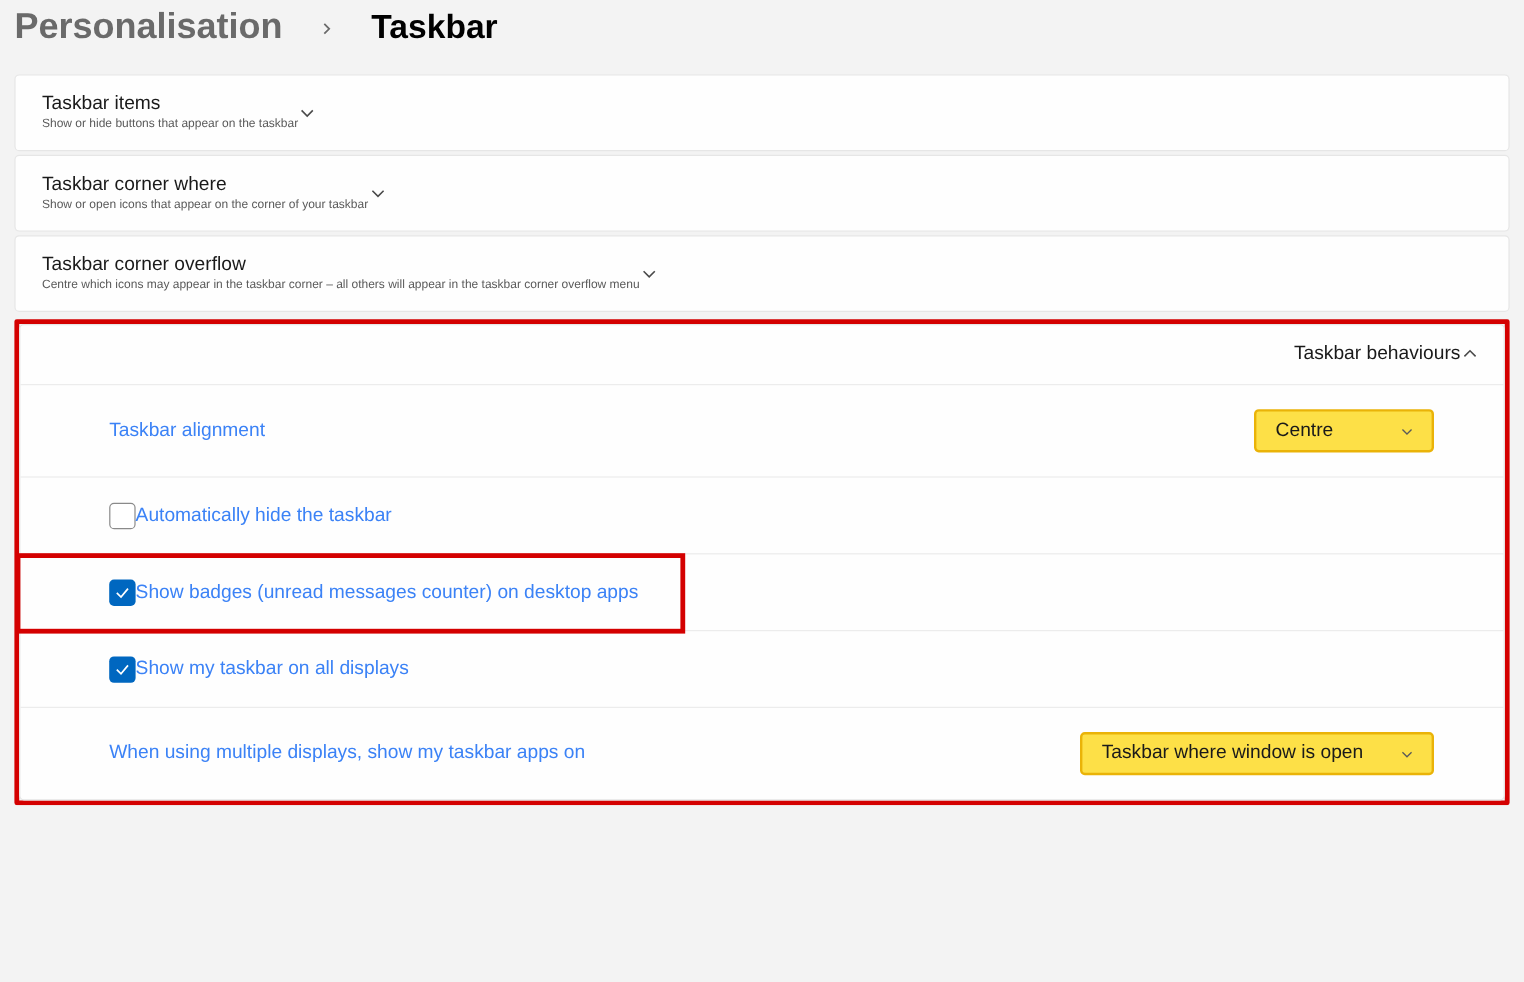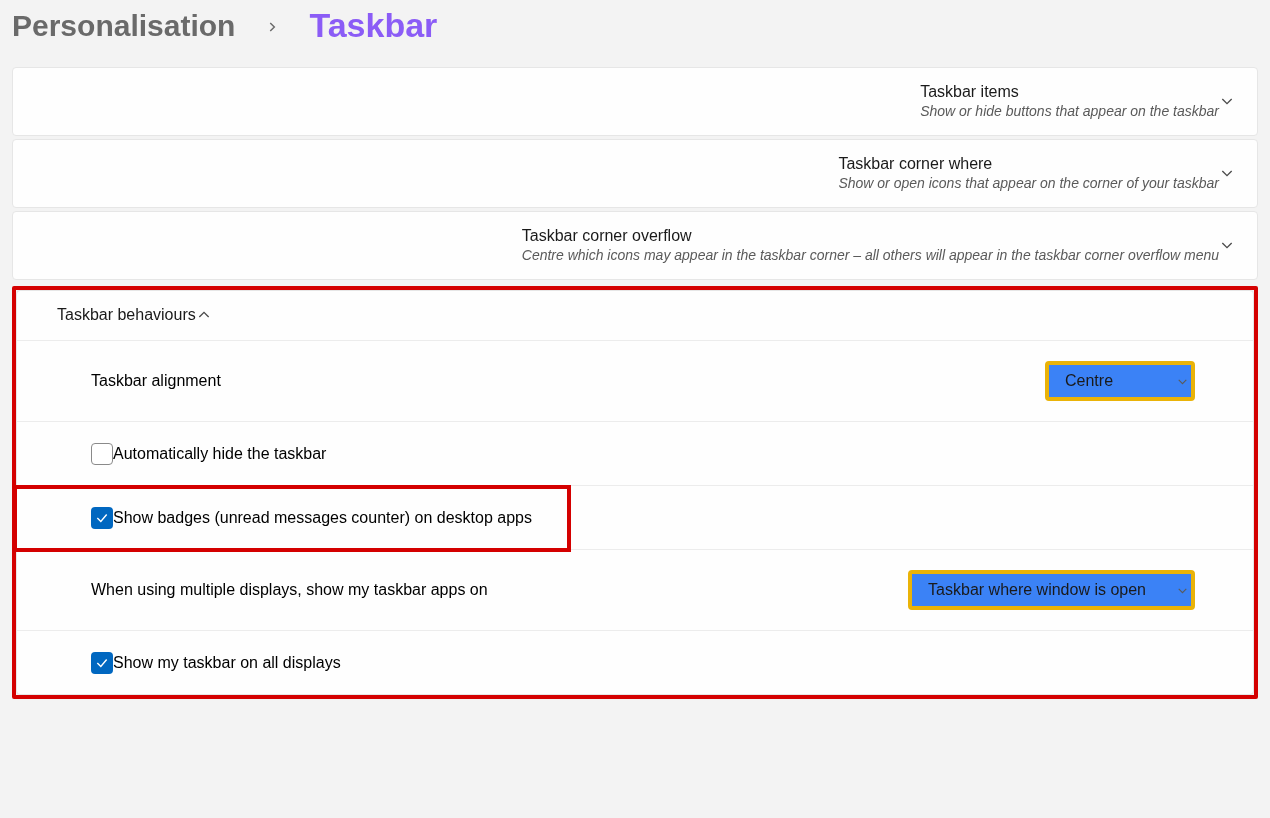--- a/index.html
+++ b/index.html
@@ -25,51 +25,50 @@
     font-weight: 600;
     color: #6a6a6a;
   }
   .breadcrumb-chevron {
     color: #6a6a6a;
     font-size: 20px;
     font-weight: 400;
     margin-top: 4px;
   }
   .breadcrumb-current {
-    font-size: 34px;
+    font-size: 28px;
     font-weight: 600;
-    color: #8b5cf6;
+    color: #000000;
   }
   .container {
     padding: 0 12px;
   }
   .card {
     background: #fefefe;
     border: 1px solid #e6e6e6;
     border-radius: 4px;
     padding: 15px 22px 16px 22px;
     margin-bottom: 3px;
     display: flex;
     align-items: center;
-    justify-content: flex-end;
+    justify-content: flex-start;
   }
   .card-text {
     display: flex;
     flex-direction: column;
     gap: 2px;
   }
   .card-title {
     font-size: 16px;
     color: #1a1a1a;
     font-weight: 400;
   }
   .card-desc {
-    font-size: 14px;
+    font-size: 10px;
     color: #5a5a5a;
-    font-style: italic;
   }
   .chev {
     width: 16px;
     height: 16px;
     color: #4a4a4a;
     flex-shrink: 0;
   }
   .highlight-outer {
     border: 4px solid #d40000;
     border-radius: 2px;
@@ -77,52 +76,52 @@
   }
   .expanded-card {
     background: #fefefe;
     border: 1px solid #e6e6e6;
     border-radius: 4px;
   }
   .expanded-header {
     padding: 15px 20px 16px 20px;
     display: flex;
     align-items: center;
-    justify-content: flex-start;
+    justify-content: flex-end;
     margin-left: 20px;
   }
   .options {
     display: flex;
     flex-direction: column;
   }
   .option-row {
     border-top: 1px solid #ececec;
     padding: 20px 58px 20px 74px;
     display: flex;
     align-items: center;
     justify-content: space-between;
     min-height: 64px;
   }
   .option-left {
     display: flex;
     align-items: center;
   }
   .option-label {
     font-size: 16px;
-    color: #000000;
+    color: #3b82f6;
   }
   .select-box {
     display: flex;
     align-items: center;
     gap: 30px;
-    border: 4px solid #eab308;
-    border-radius: 4px;
-    padding: 7px 2px 7px 16px;
+    border: 2px solid #eab308;
+    border-radius: 4px;
+    padding: 7px 14px 7px 16px;
     font-size: 16px;
-    background: #3b82f6;
+    background: #fde047;
     color: #1a1a1a;
     min-width: 150px;
     justify-content: space-between;
   }
   .select-box.long { min-width: 272px; }
   .select-chev {
     width: 13px;
     height: 13px;
     color: #5a5a5a;
   }
@@ -243,38 +242,38 @@
             <div class="checkbox checked">
               <svg class="checkmark" viewBox="0 0 24 24">
                   <polyline points="4 12 10 18 20 6"></polyline>
                 </svg>
             </div>
             <div class="option-label">Show badges (unread messages counter) on desktop apps</div>
           </div>
         </div>
 
         <div class="option-row">
-          <div class="option-label">When using multiple displays, show my taskbar apps on</div>
-          <div class="select-box long">
-            <span>Taskbar where window is open</span>
-            <svg class="select-chev" viewBox="0 0 24 24" fill="none" stroke="currentColor" stroke-width="2">
-                <polyline points="5 9 12 16 19 9"></polyline>
-              </svg>
-          </div>
-        </div>
-
-        <div class="option-row">
           <div class="option-left">
             <div class="checkbox checked">
               <svg class="checkmark" viewBox="0 0 24 24">
                   <polyline points="4 12 10 18 20 6"></polyline>
                 </svg>
             </div>
             <div class="option-label">Show my taskbar on all displays</div>
           </div>
         </div>
 
+        <div class="option-row">
+          <div class="option-label">When using multiple displays, show my taskbar apps on</div>
+          <div class="select-box long">
+            <span>Taskbar where window is open</span>
+            <svg class="select-chev" viewBox="0 0 24 24" fill="none" stroke="currentColor" stroke-width="2">
+                <polyline points="5 9 12 16 19 9"></polyline>
+              </svg>
+          </div>
+        </div>
+
 
       </div>
     </div>
   </div>
 
 </div>
 
 </body></html>

